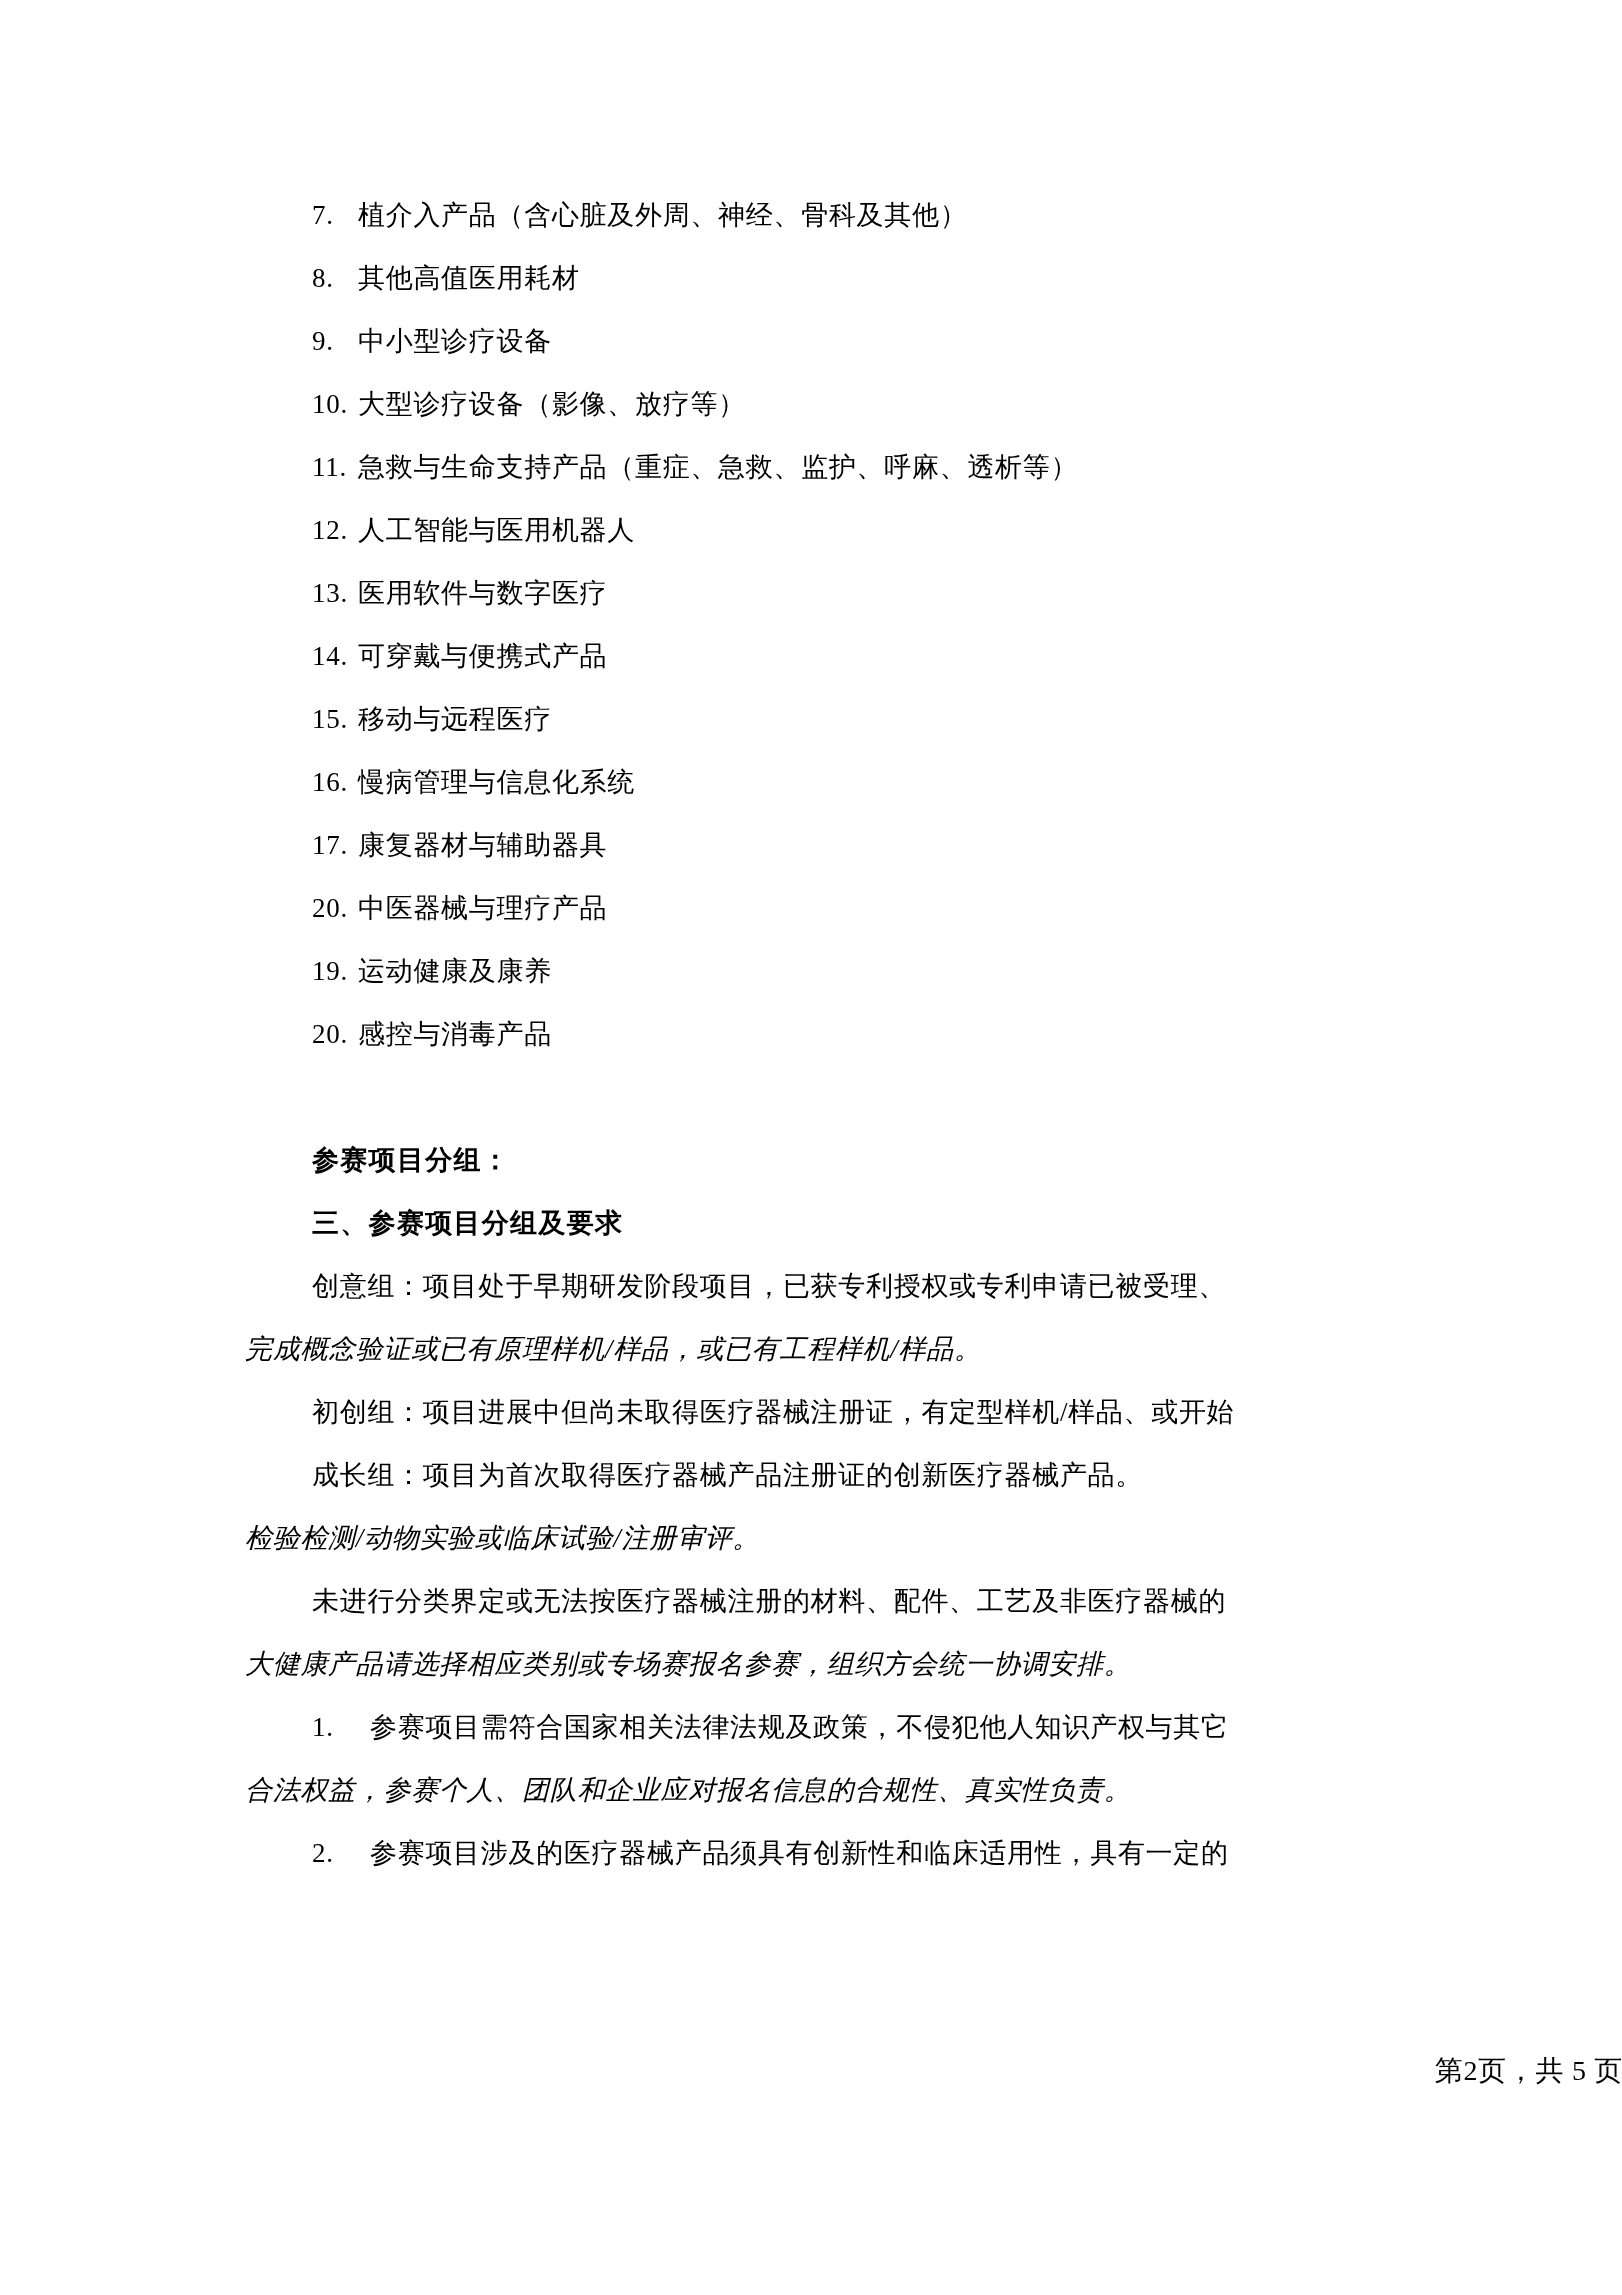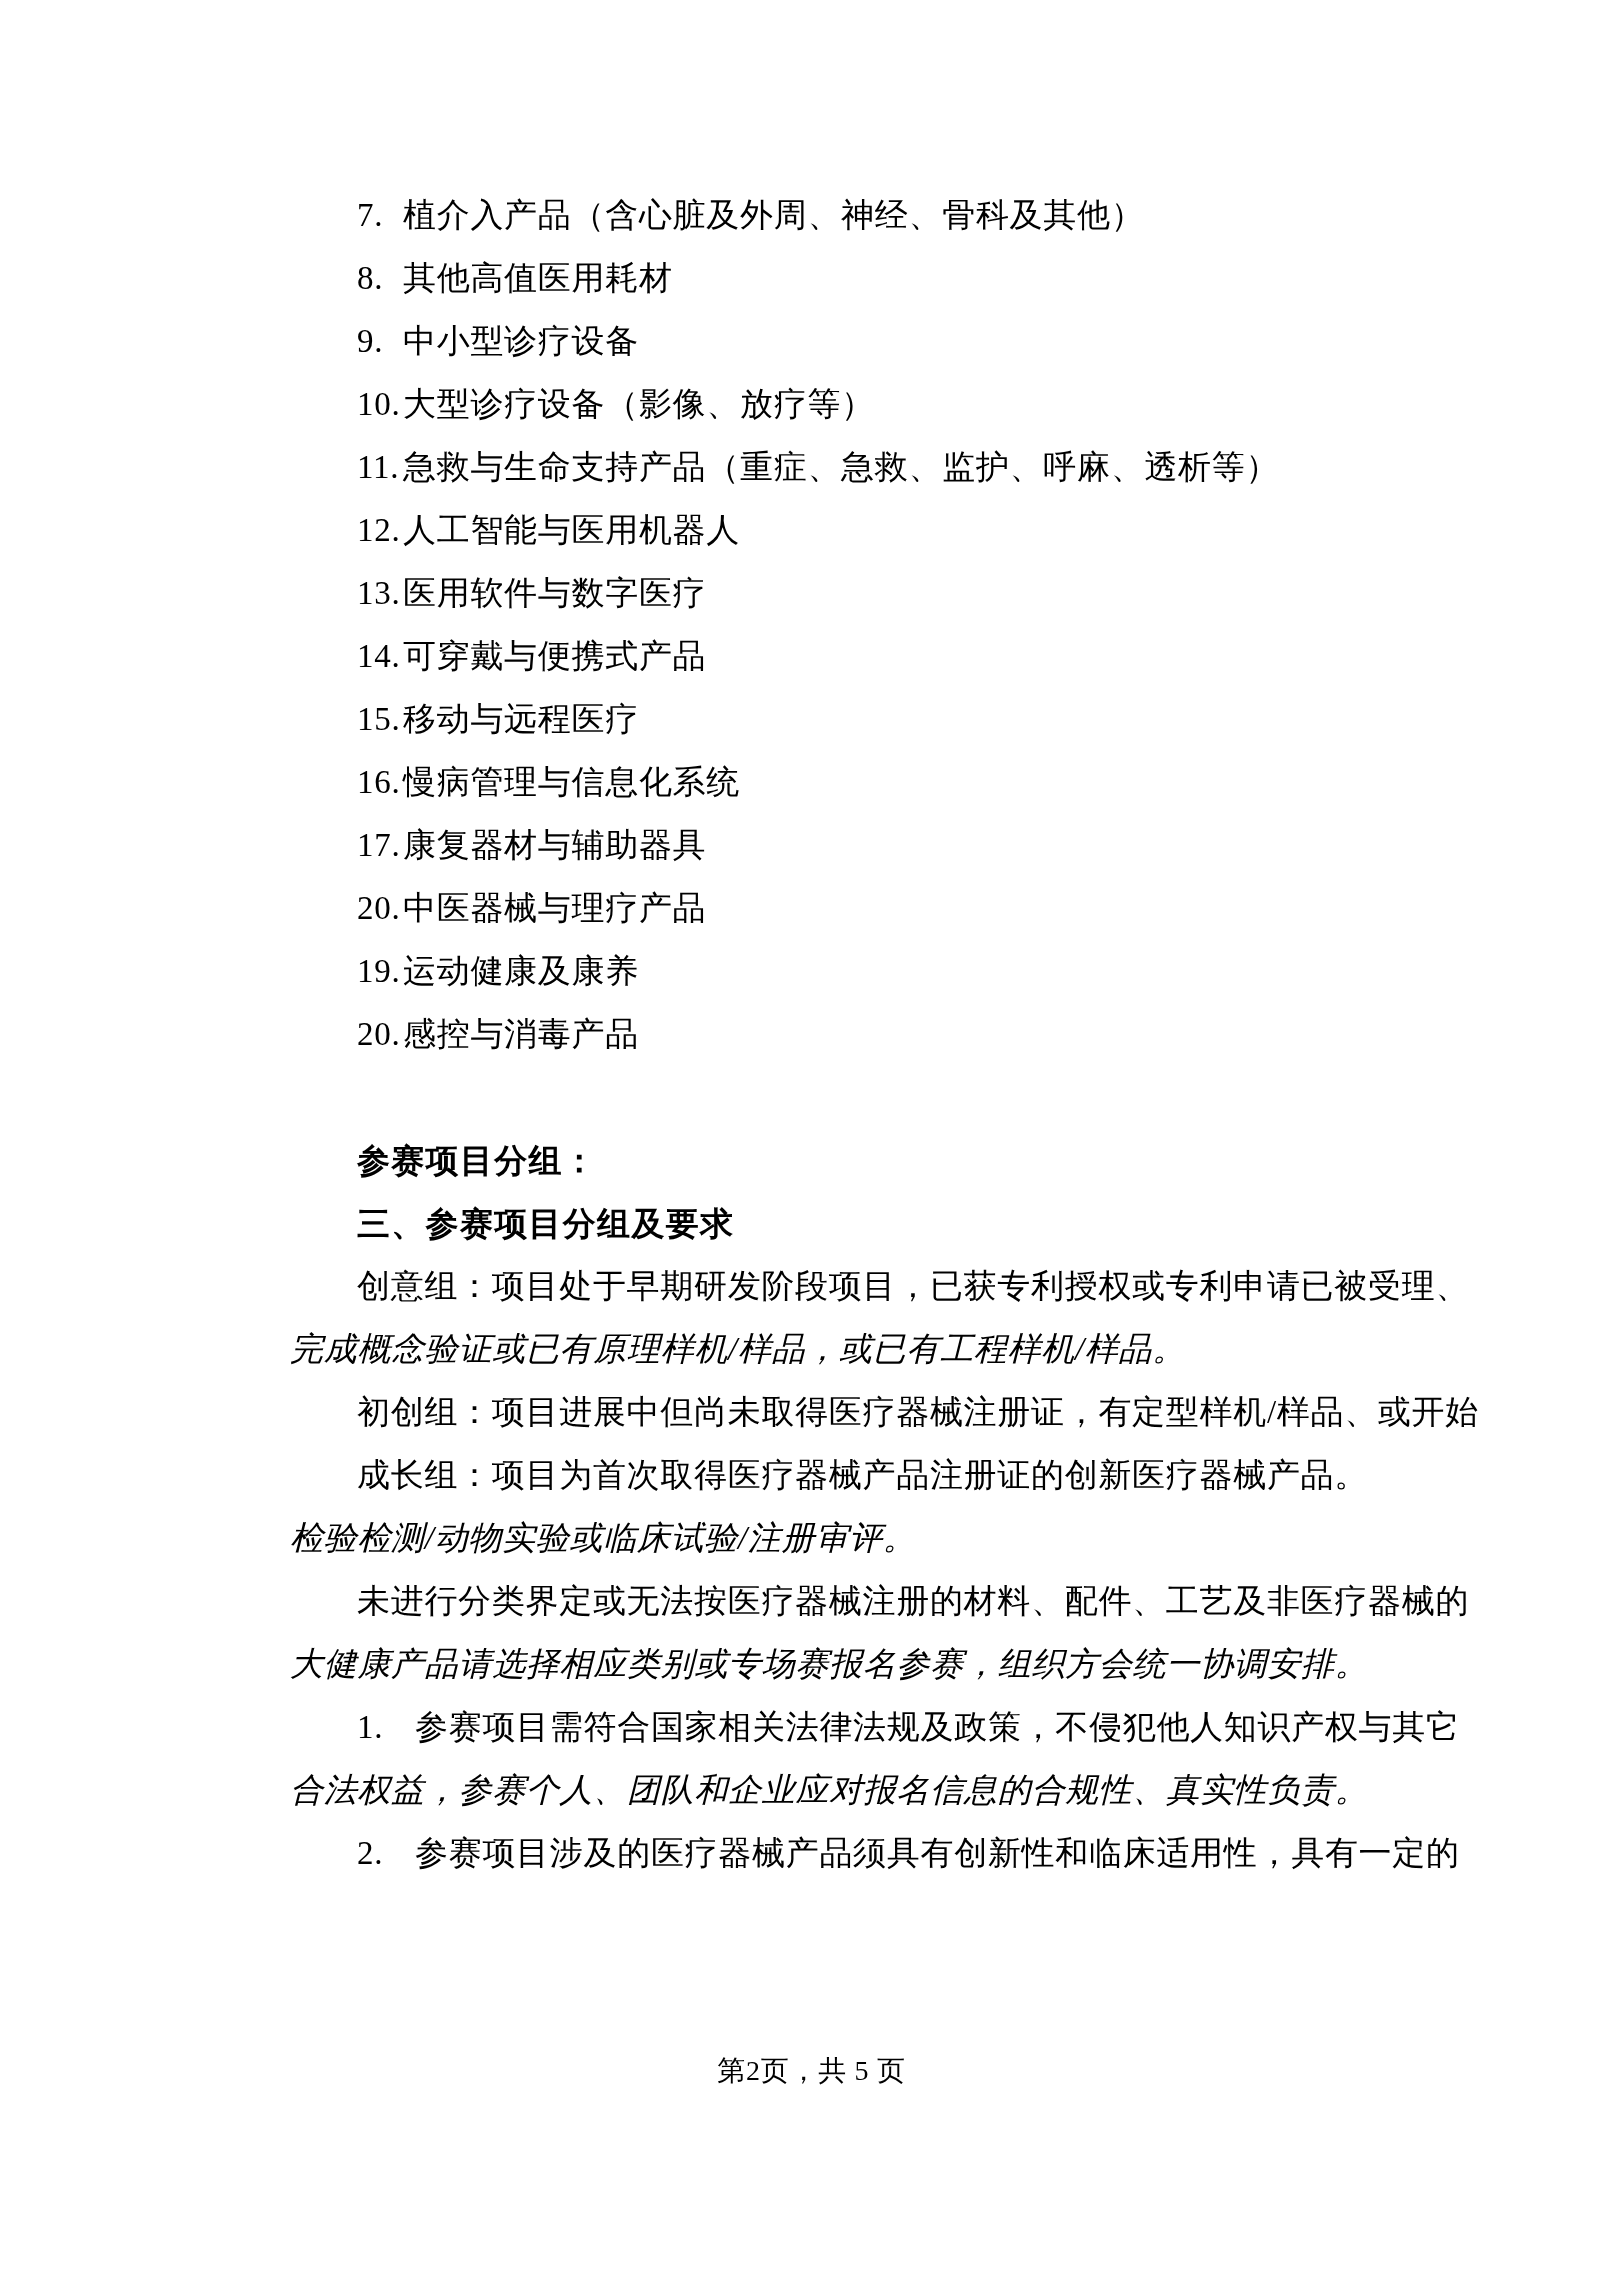--- a/index.html
+++ b/index.html
@@ -18,24 +18,23 @@
   }
   .doc-body {
     position: absolute;
     left: 245px;
     top: 184px;
     width: 1165px;
   }
   .line {
     height: 63px;
     line-height: 63px;
-    font-size: 33px;
+    font-size: 27px;
     white-space: nowrap;
     letter-spacing: 0.7px;
-    margin-left: 45px;
   }
   .line.blank { height: 63px; }
   .line.item,
   .line.indent,
   .line.heading,
   .line.pfirst,
   .line.req {
     padding-left: 67px;
   }
   .line.pcont { padding-left: 0; font-style: italic; }
@@ -49,21 +48,21 @@
     min-width: 46px;
   }
   .line.req .num {
     min-width: 58px;
   }
   .footer {
     position: absolute;
     left: 0;
     top: 2050px;
     width: 100%;
-    text-align: center;
+    text-align: right;
     font-size: 28px;
     line-height: 42px;
     letter-spacing: 0.7px;
   }
 </style>
 </head>
 <body>
 
 <div class="page">
   <div class="doc-body">

